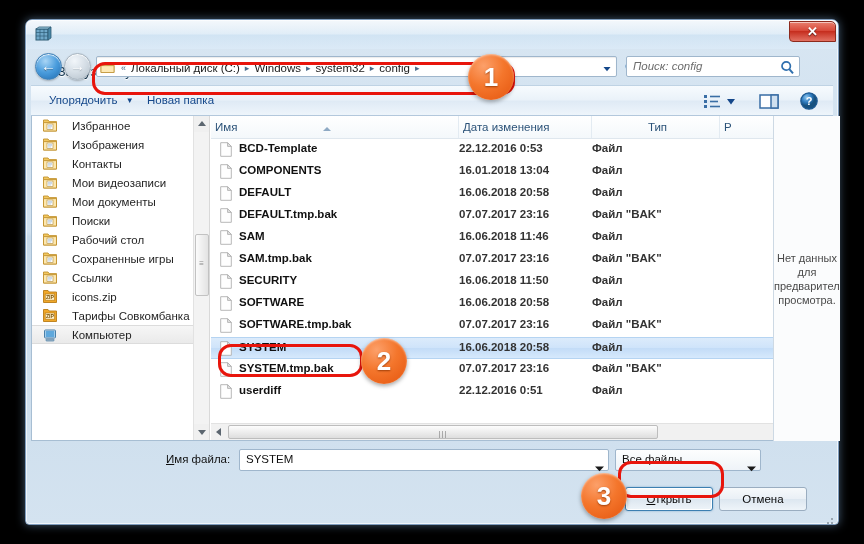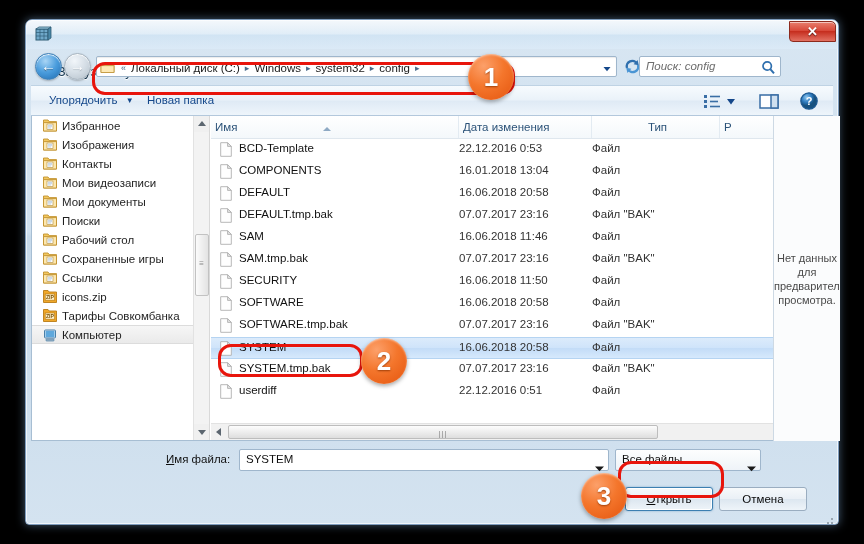--- a/index.html
+++ b/index.html
@@ -69,21 +69,21 @@
     box-shadow: inset 0 1px 1px rgba(0,0,0,.08);
   }
   #addr-folder-icon { position: absolute; left: 3px; top: 3px; width: 15px; height: 13px; }
   #crumbs { position: absolute; left: 22px; top: 2px; height: 17px; display: flex; align-items: center; font-size: 11.5px; color: #1a1a1a; }
   .crumb { padding: 1px 3px; white-space: nowrap; cursor: pointer; }
   .crumb-sep { color: #4a6b8a; font-size: 9px; padding: 0 2px; }
   #addr-dd { position: absolute; right: 2px; top: 4px; width: 14px; height: 13px; cursor: pointer; }
   #refresh-btn { position: absolute; left: 596px; top: 7px; width: 21px; height: 21px; cursor: pointer; }
 
   #searchbox {
-    position: absolute; left: 613px; top: 7px; width: 142px; height: 21px;
+    position: absolute; left: 600px; top: 7px; width: 174px; height: 21px;
     background: #fff; border: 1px solid #9fb6cc; border-radius: 2px;
   }
   #search-ph { position: absolute; left: 6px; top: 3px; font-size: 11.5px; font-style: italic; color: #6d6d6d; }
   #search-icon { position: absolute; right: 4px; top: 3px; }
 
   
   #cmdbar {
     position: absolute; left: 5px; top: 65px; right: 5px; height: 31px;
     background: linear-gradient(to bottom, #f7fbfe 0%, #eaf2f9 48%, #dfeaf5 52%, #eef5fb 100%);
     border-top: 1px solid #bfd3e4; border-bottom: 1px solid #b3c8dc;
@@ -102,21 +102,21 @@
     position: absolute; left: 5px; top: 96px; right: 5px; height: 325px;
     background: #fff; border: 1px solid #a7bed3; border-top: none;
   }
   
   #sidebar {
     position: absolute; left: 0; top: 0; width: 178px; bottom: 0;
     background: #fff; border-right: 1px solid #d9d9d9; overflow: hidden;
   }
   .side-item {
     position: relative; height: 19px; display: flex; align-items: center;
-    padding-left: 30px; font-size: 11.5px; color: #1f1f1f; cursor: pointer;
+    padding-left: 40px; font-size: 11.5px; color: #1f1f1f; cursor: pointer;
     white-space: nowrap;
   }
   .side-item.selected {
     background: linear-gradient(to bottom, #f6f6f6 0%, #eaeaea 100%);
     border-top: 1px solid #dcdcdc; border-bottom: 1px solid #dcdcdc;
   }
   .side-ico { position: absolute; left: 10px; top: 2px; width: 16px; height: 15px; }
   #side-vscroll { position: absolute; right: 0; top: 0; width: 16px; bottom: 0; background: #f3f3f3; border-left: 1px solid #e2e2e2; }
   .sb-arrow { position: absolute; left: 0; width: 16px; height: 16px; background: #f0f0f0; cursor: pointer; }
   .sb-thumb { position: absolute; left: 1px; width: 14px; background: linear-gradient(to right, #fbfbfb, #e3e3e3); border: 1px solid #c2c2c2; border-radius: 2px; cursor: pointer; }
@@ -132,21 +132,21 @@
     position: absolute; top: 0; height: 22px; line-height: 22px;
     font-size: 11.5px; color: #2b5278; padding-left: 4px;
     border-right: 1px solid #e3ebf2; cursor: pointer; overflow: hidden; white-space: nowrap;
   }
   #ch-name { left: 0; width: 248px; }
   #ch-date { left: 248px; width: 133px; }
   #ch-type { left: 381px; width: 128px; text-align: center; }
   #ch-size { left: 509px; width: 40px; border-right: none; }
   #sort-arrow { position: absolute; left: 110px; top: 1px; width: 12px; height: 6px; }
 
-  #rows { position: absolute; left: 0; top: 23px; right: 0; bottom: 29px; overflow: hidden; }
+  #rows { position: absolute; left: 0; top: 23px; right: 0; bottom: 29px; overflow: hidden; font-weight: bold; }
   .frow { position: relative; height: 22px; font-size: 11.5px; color: #111; }
   .frow.selected {
     background: linear-gradient(to bottom, #dcebfb 0%, #cfe4fa 48%, #c3dcf7 52%, #d6e9fc 100%);
     border-top: 1px solid #b5d4f2; border-bottom: 1px solid #b5d4f2;
   }
   .f-icon { position: absolute; left: 9px; top: 3px; width: 12px; height: 15px; }
   .f-name { position: absolute; left: 28px; top: 3px; }
   .f-date { position: absolute; left: 248px; top: 3px; color: #333; }
   .f-type { position: absolute; left: 381px; top: 3px; color: #333; }
 

